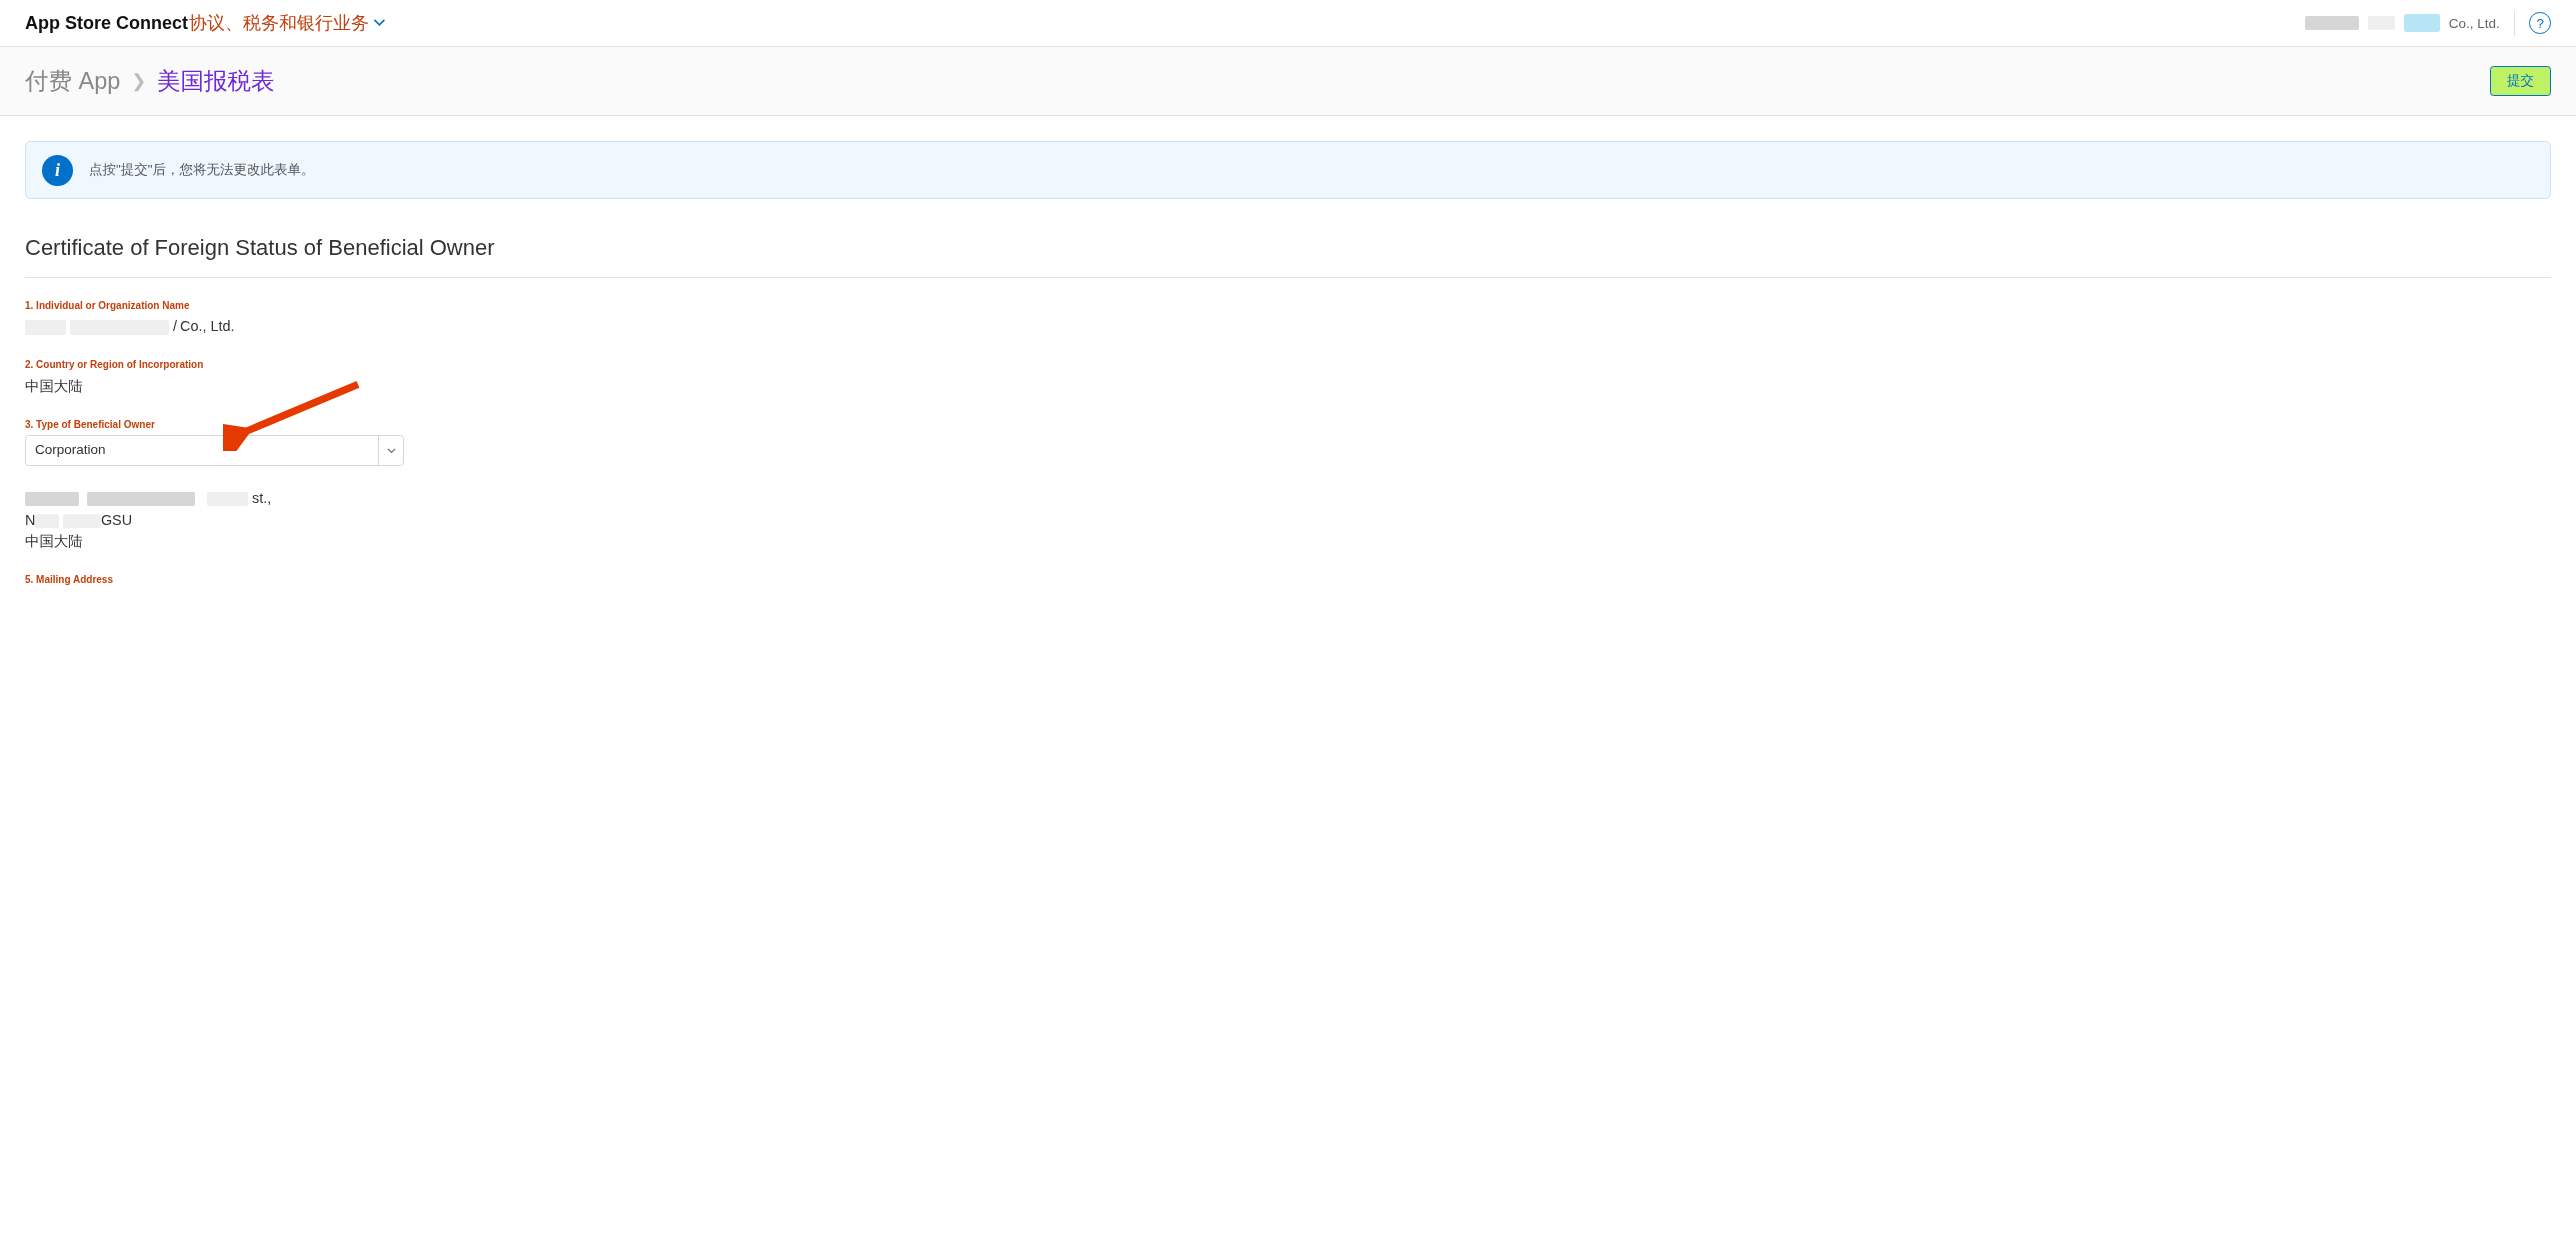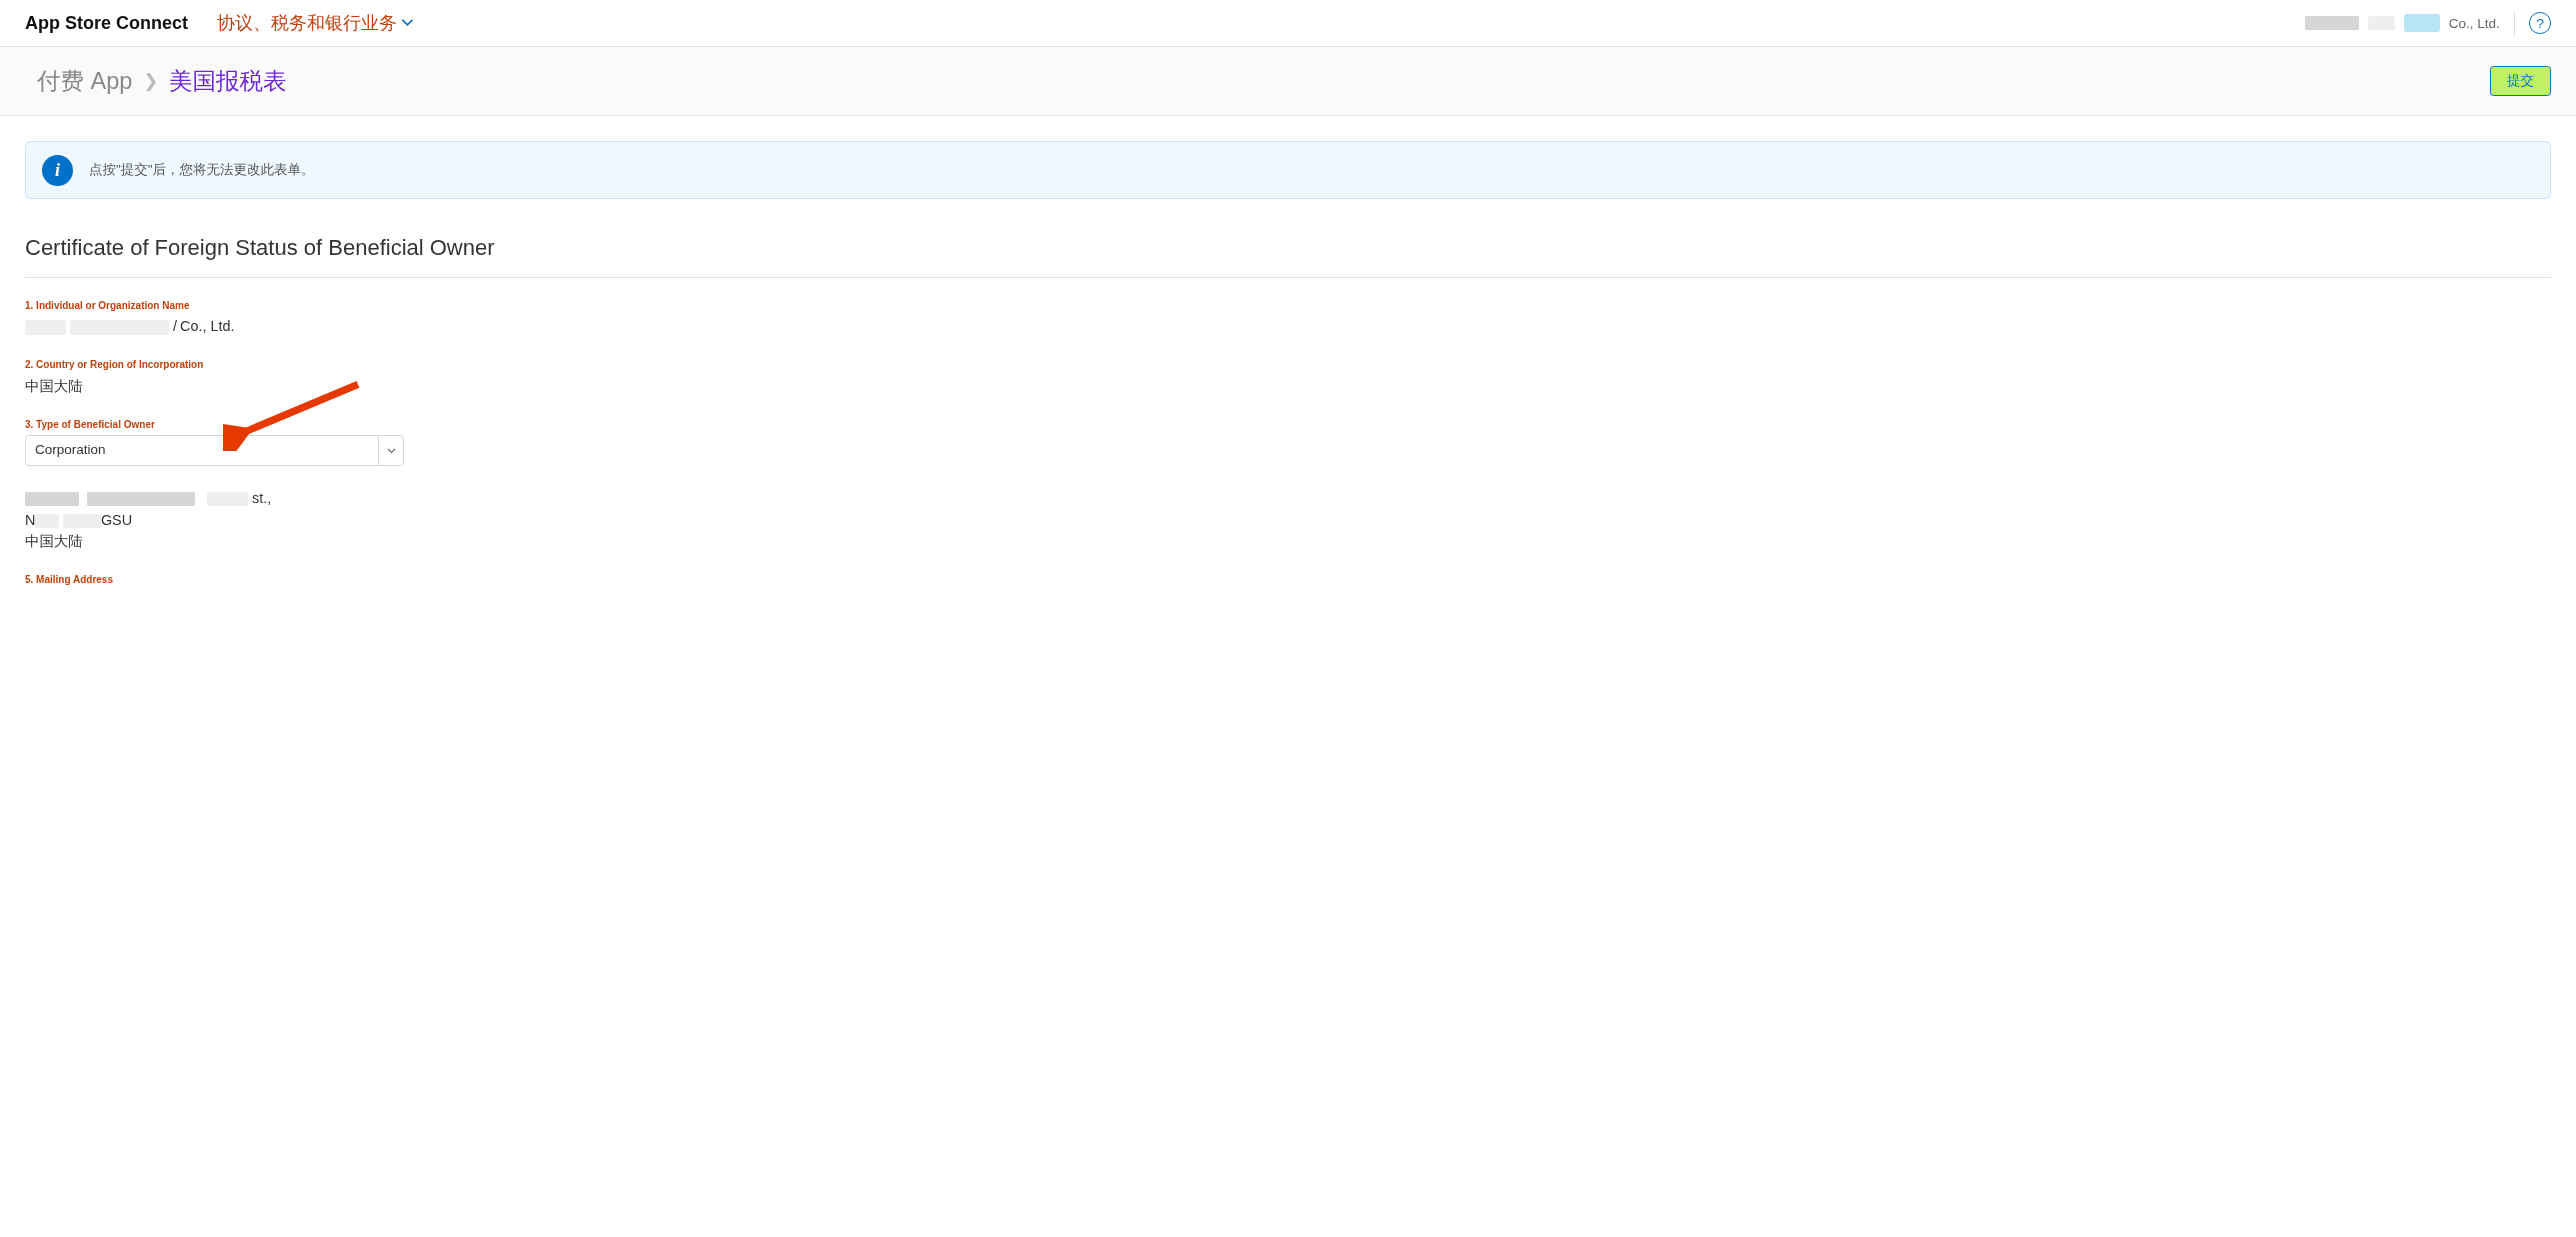--- a/index.html
+++ b/index.html
@@ -10,21 +10,21 @@
       background: #fff;
     }
     .top-header {
       display: flex;
       align-items: center;
       justify-content: space-between;
       padding: 9px 25px;
       border-bottom: 0.9px solid #e0e0e0;
       height: 47px;
     }
-    .top-left { display: flex; align-items: center; gap: 29px; }
+    .top-left { display: flex; align-items: center; gap: 1px; }
     .app-title {
       font-size: 18px;
       font-weight: 600;
       color: #111;
     }
     .nav-dropdown {
       display: flex;
       align-items: center;
       gap: 5.4px;
       color: #c2410c;
@@ -62,21 +62,20 @@
       padding: 18px 25px;
       background: #fafafa;
       border-bottom: 0.9px solid #e0e0e0;
     }
     .breadcrumb {
       display: flex;
       align-items: center;
       gap: 10.8px;
       font-size: 23.5px;
       color: #888;
-      margin-left: 12px;
     }
     .breadcrumb .current { color: #6d28d9; }
     .breadcrumb .chev { color: #bbb; font-size: 18px; }
     .submit-btn {
       border: 0.9px solid #0070c9;
       color: #0070c9;
       background: #bef264;
       border-radius: 3.6px;
       padding: 5.4px 16px;
       font-size: 13.5px;

